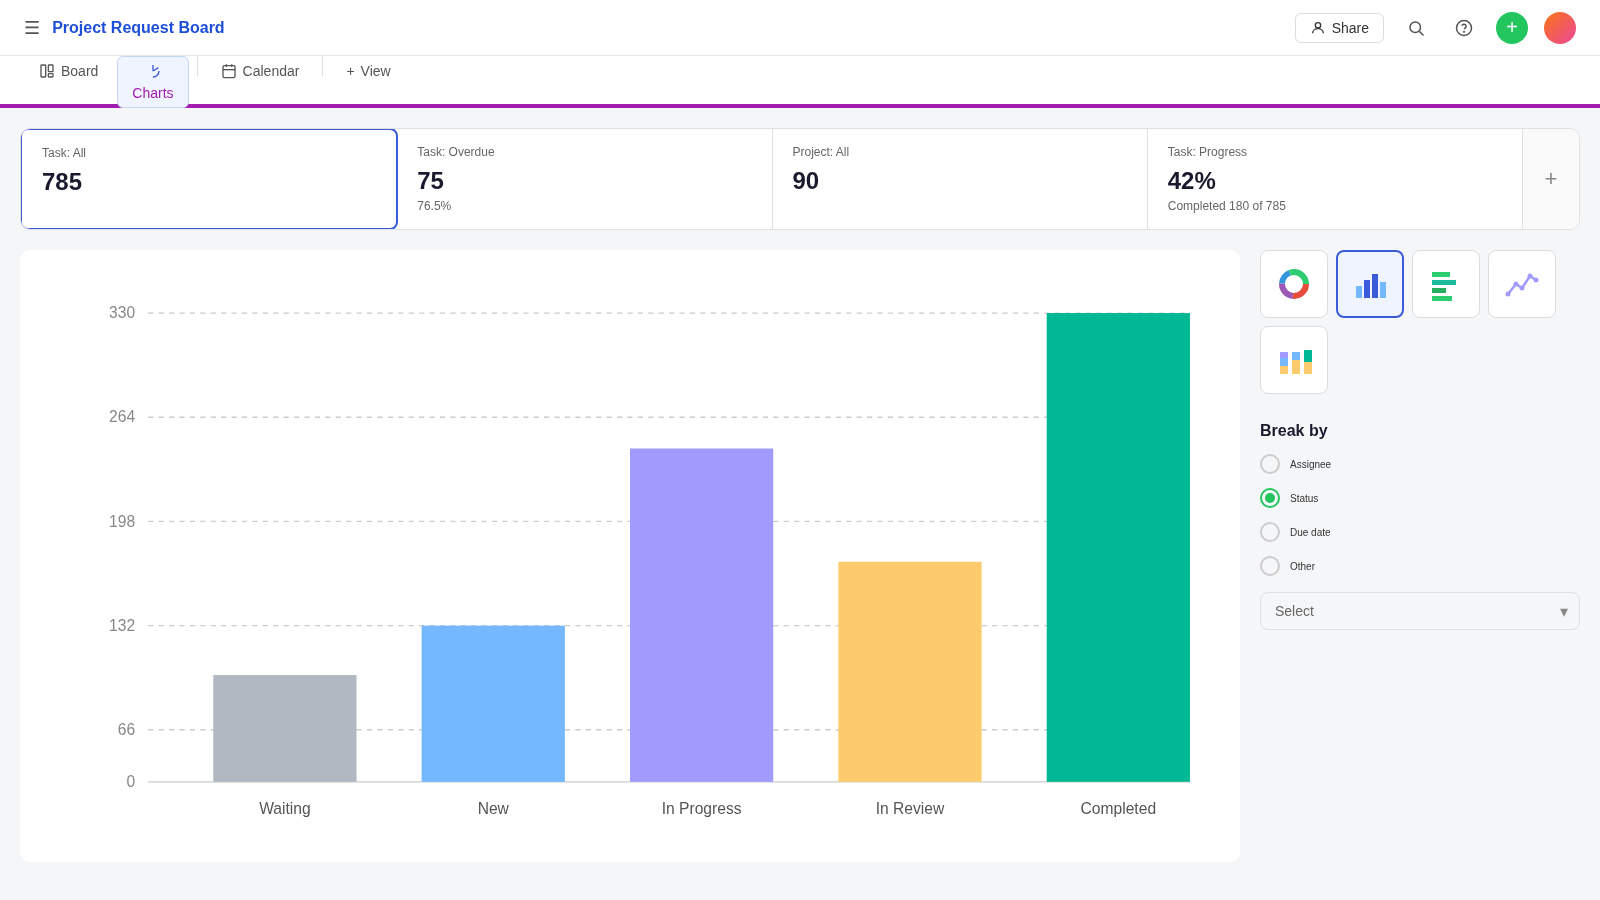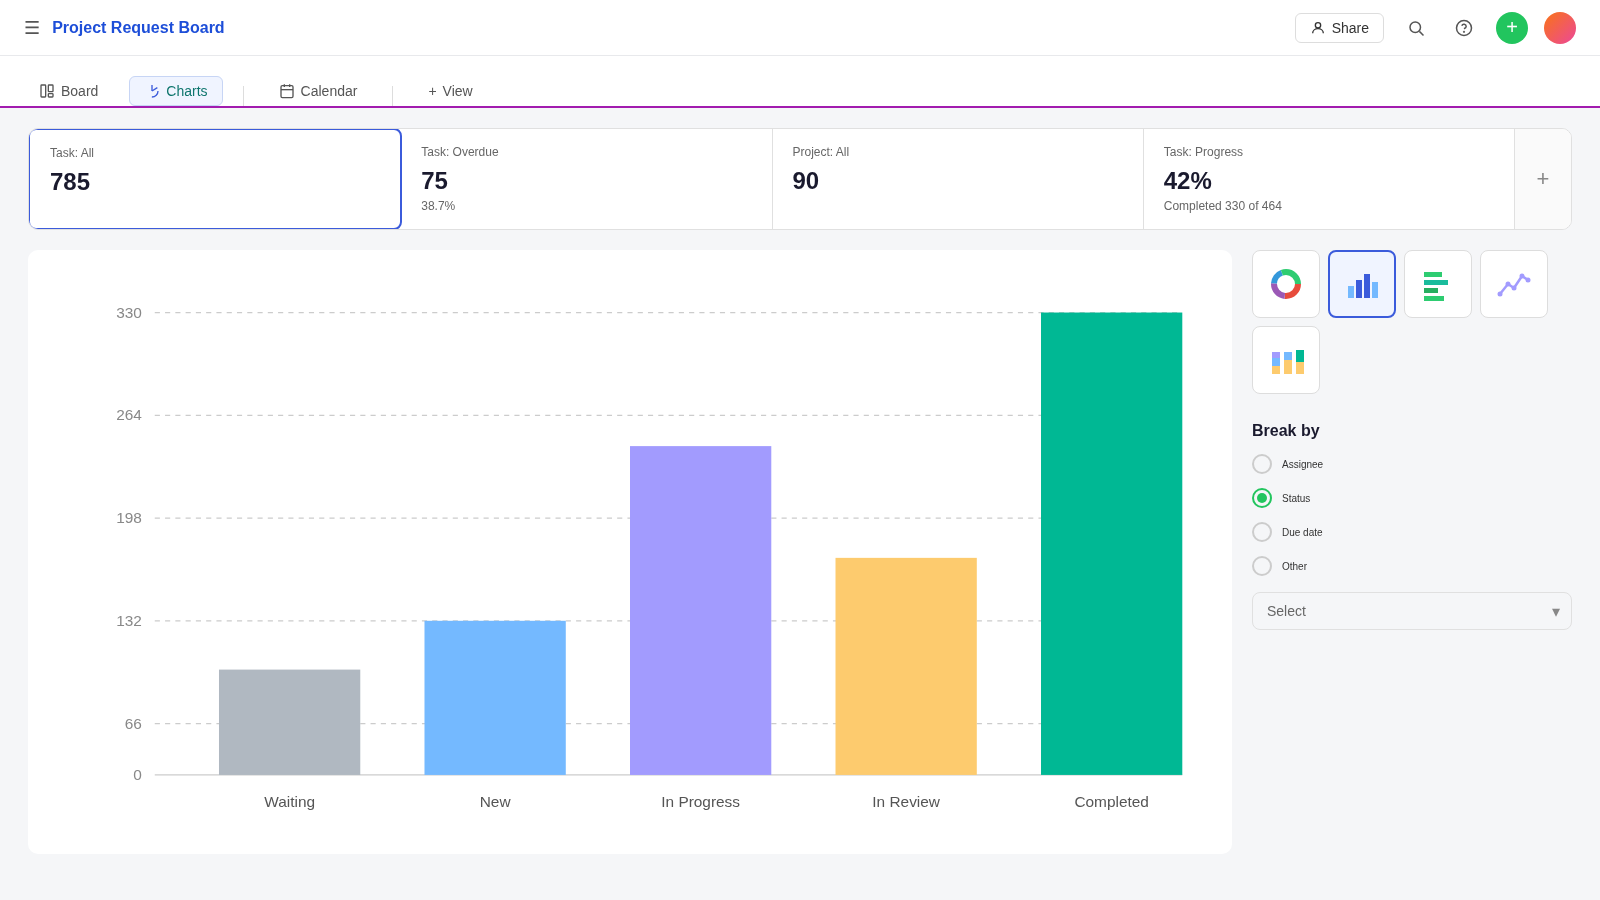--- a/index.html
+++ b/index.html
@@ -11,27 +11,27 @@
     .menu-icon { font-size: 18px; cursor: pointer; color: #555; }
     .page-title { font-size: 16px; font-weight: 700; color: #1d4ed8; text-align: right; }
     .header-right { display: flex; align-items: center; gap: 16px; }
     .share-btn { display: flex; align-items: center; gap: 6px; padding: 6px 14px; border: 1px solid #ddd; border-radius: 6px; background: #fff; cursor: pointer; font-size: 14px; color: #333; text-align: right; }
     .icon-circle { width: 32px; height: 32px; border-radius: 50%; display: flex; align-items: center; justify-content: center; cursor: pointer; color: #555; font-size: 16px; }
     .add-btn { width: 32px; height: 32px; border-radius: 50%; background: #22c55e; display: flex; align-items: center; justify-content: center; cursor: pointer; color: white; font-size: 20px; font-weight: 300; }
     .avatar { width: 32px; height: 32px; border-radius: 50%; background: #c084fc; overflow: hidden; cursor: pointer; }
     .avatar-img { width: 100%; height: 100%; object-fit: cover; background: linear-gradient(135deg, #c084fc, #f97316); }
 
     
-    .tabs { display: flex; align-items: flex-end; padding: 0 24px; height: 52px; background: #fff; border-bottom: 2px solid #a21caf; gap: 16px; }
+    .tabs { display: flex; align-items: flex-start; padding: 0 24px; height: 52px; background: #fff; border-bottom: 4px solid #a21caf; gap: 4px; }
     .tab { display: flex; align-items: center; gap: 6px; padding: 6px 14px; border-radius: 6px; cursor: pointer; font-size: 14px; color: #555; border: 1px solid transparent; }
-    .tab.active { background: #f0f4ff; border-color: #c7d5f5; color: #0f766e; }
+    .tab.active { background: #f0f4ff; border-color: #c7d5f5; color: #a21caf; flex-direction: column; }
     .tab-divider { width: 1px; height: 20px; background: #ddd; margin: 0 4px; }
 
     
-    .main { padding: 20px 28px; }
+    .main { padding: 20px 20px; }
 
     
     .stats-row { display: flex; gap: 0; margin-bottom: 20px; border: 1px solid #e0e0e0; border-radius: 10px; overflow: hidden; background: #fff; }
     .stat-card { flex: 1; padding: 16px 20px; border-right: 1px solid #e0e0e0; cursor: pointer; }
     .stat-card:last-child { border-right: none; }
     .stat-card.selected { border: 2px solid #3b5bdb; border-radius: 8px; margin: -1px; }
     .stat-card.add-card { flex: 0 0 56px; display: flex; align-items: center; justify-content: center; cursor: pointer; color: #888; font-size: 22px; background: #fafafa; }
     .stat-label { font-size: 12px; color: #666; margin-bottom: 8px; }
     .stat-value { font-size: 24px; font-weight: 700; color: #1a1a2e; }
     .stat-sub { font-size: 12px; color: #666; margin-top: 4px; }
@@ -144,30 +144,30 @@
 <div class="main">
 
   <div class="stats-row">
     <div class="stat-card selected">
       <div class="stat-label">Task: All</div>
       <div class="stat-value">785</div>
     </div>
     <div class="stat-card">
       <div class="stat-label">Task: Overdue</div>
       <div class="stat-value">75</div>
-      <div class="stat-sub">38.7%</div>
+      <div class="stat-sub">76.5%</div>
     </div>
     <div class="stat-card">
       <div class="stat-label">Project: All</div>
       <div class="stat-value">90</div>
     </div>
     <div class="stat-card">
       <div class="stat-label">Task: Progress</div>
       <div class="stat-value">42%</div>
-      <div class="stat-sub">Completed 330 of 464</div>
+      <div class="stat-sub">Completed 180 of 785</div>
     </div>
     <div class="stat-card add-card">
       <span>+</span>
     </div>
   </div>
 
   <div class="chart-section">
 
     <div class="chart-container">
       <svg viewBox="0 0 900 430" class="chart-svg">

